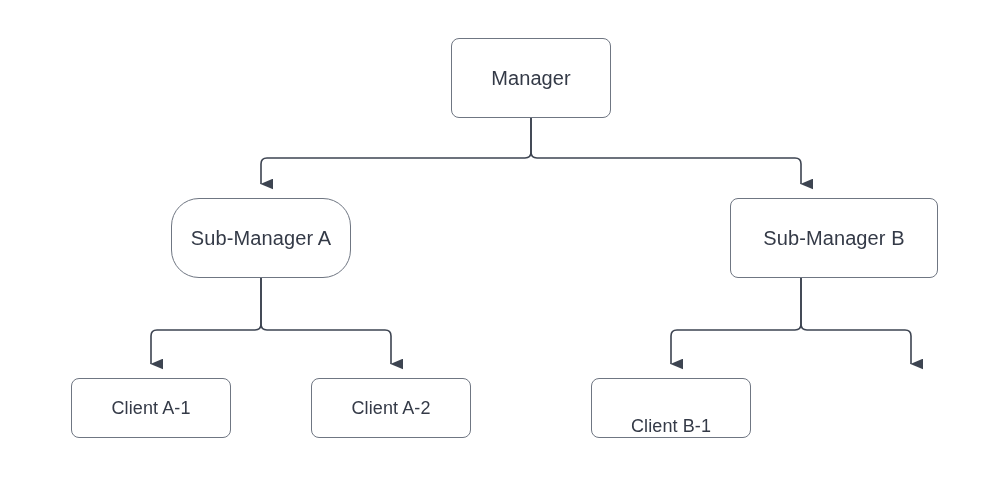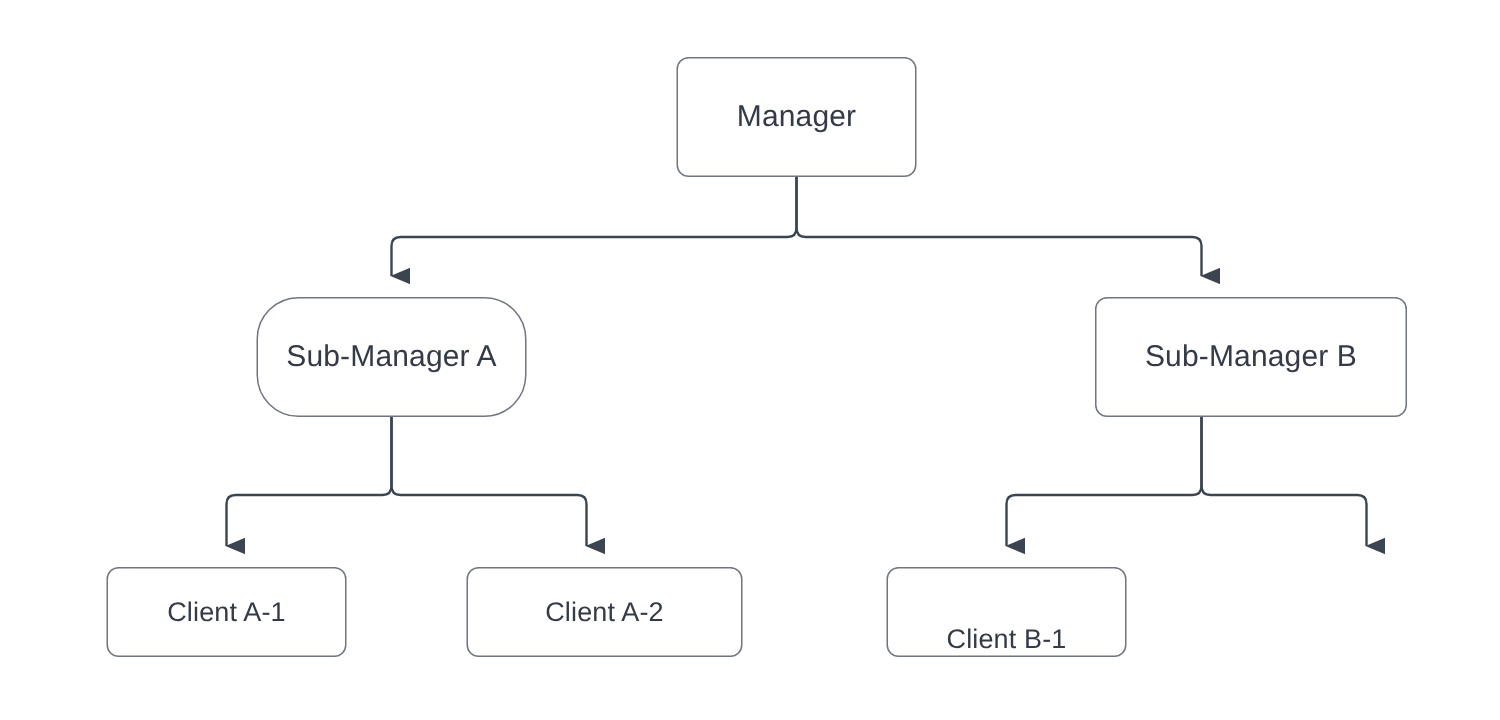--- a/index.html
+++ b/index.html
@@ -88,21 +88,21 @@
   </div>
 
   <div class="node level-mid" style="left:699px; top:198px; width:208px; height:80px;">
     <span class="node-label">Sub-Manager B</span>
   </div>
 
   <div class="node level-leaf" style="left:40px; top:378px; width:160px; height:60px;">
     <span class="node-label">Client A-1</span>
   </div>
 
-  <div class="node level-leaf" style="left:280px; top:378px; width:184px; height:60px;">
+  <div class="node level-leaf" style="left:280px; top:378px; width:160px; height:60px;">
     <span class="node-label">Client A-2</span>
   </div>
 
   <div class="node level-leaf" style="left:560px; top:378px; width:160px; height:60px;align-items:flex-end;">
     <span class="node-label">Client B-1</span>
   </div>
 
 
 </div>
 

